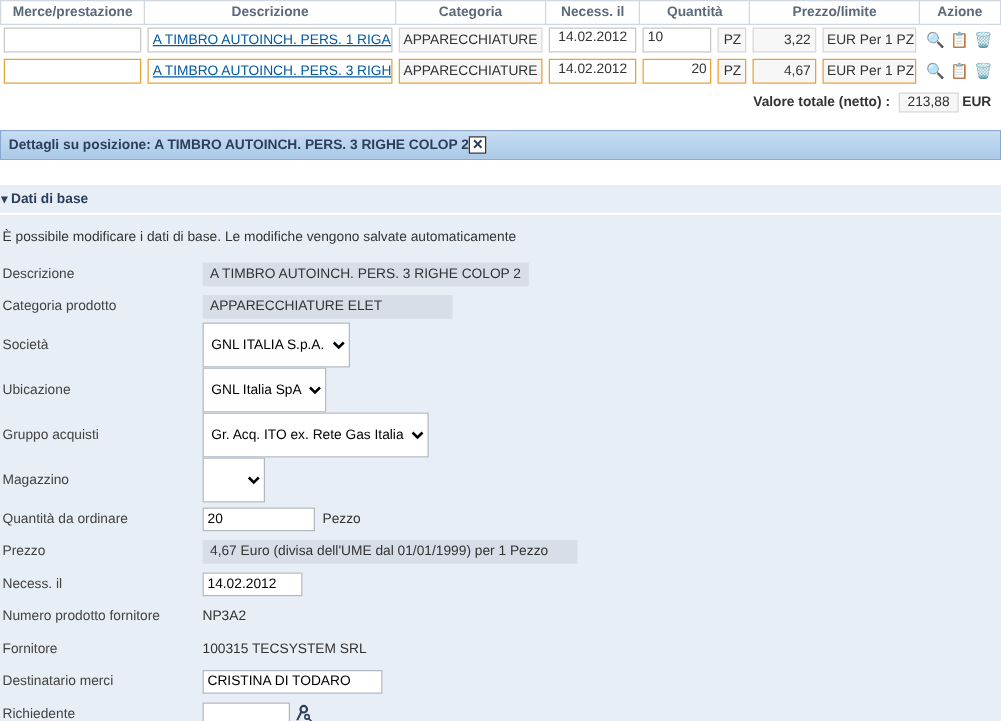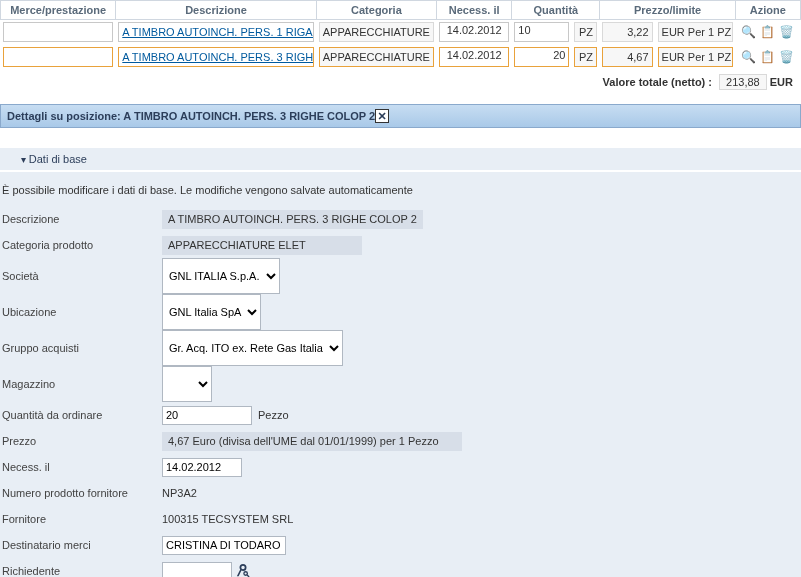--- a/index.html
+++ b/index.html
@@ -106,23 +106,23 @@
     font-size: 11px;
     padding: 4px 6px;
     display: flex;
     justify-content: flex-start;
     align-items: center;
     margin-top: 10px;
   }
   .group-header {
     background: #e8eef5;
     color: #2c3e5a;
-    font-weight: normal;
-    font-size: 11px;
-    padding: 4px 20px;
+    font-weight: bold;
+    font-size: 11px;
+    padding: 4px 0;
     border: 1px solid #e8eef5;
     margin-top: 20px;
     margin-bottom: 2px;
   }
   .group-header::before {
     content: "▾ ";
     font-size: 10px;
   }
   .form-area {
     background: #e8eef5;
@@ -359,21 +359,21 @@
     <span class="fval">NP3A2</span>
   </div>
 
   <div class="frow">
     <label>Fornitore</label>
     <span class="fval">100315 TECSYSTEM SRL</span>
   </div>
 
   <div class="frow">
     <label>Destinatario merci</label>
-    <input class="finput" style="width: 124px;" value="CRISTINA DI TODARO">
+    <input class="finput" style="width: 144px;" value="CRISTINA DI TODARO">
   </div>
 
   <div class="frow">
     <label>Richiedente</label>
     <input class="finput" style="width: 70px;" value="">
     <span class="search-icon">
       <svg width="14" height="14" viewBox="0 0 16 16">
           <path fill="#2c3e5a" d="M8 1a4 4 0 00-4 4c0 .9.3 1.7.8 2.4L1 15h2l3.2-6.4c.5.3 1.1.4 1.8.4a4 4 0 000-8zm0 2a2 2 0 110 4 2 2 0 010-4z"></path>
           <circle cx="11" cy="12" r="2" fill="none" stroke="#2c3e5a" stroke-width="1.5"></circle>
           <line x1="12.5" y1="13.5" x2="15" y2="16" stroke="#2c3e5a" stroke-width="1.5"></line>

